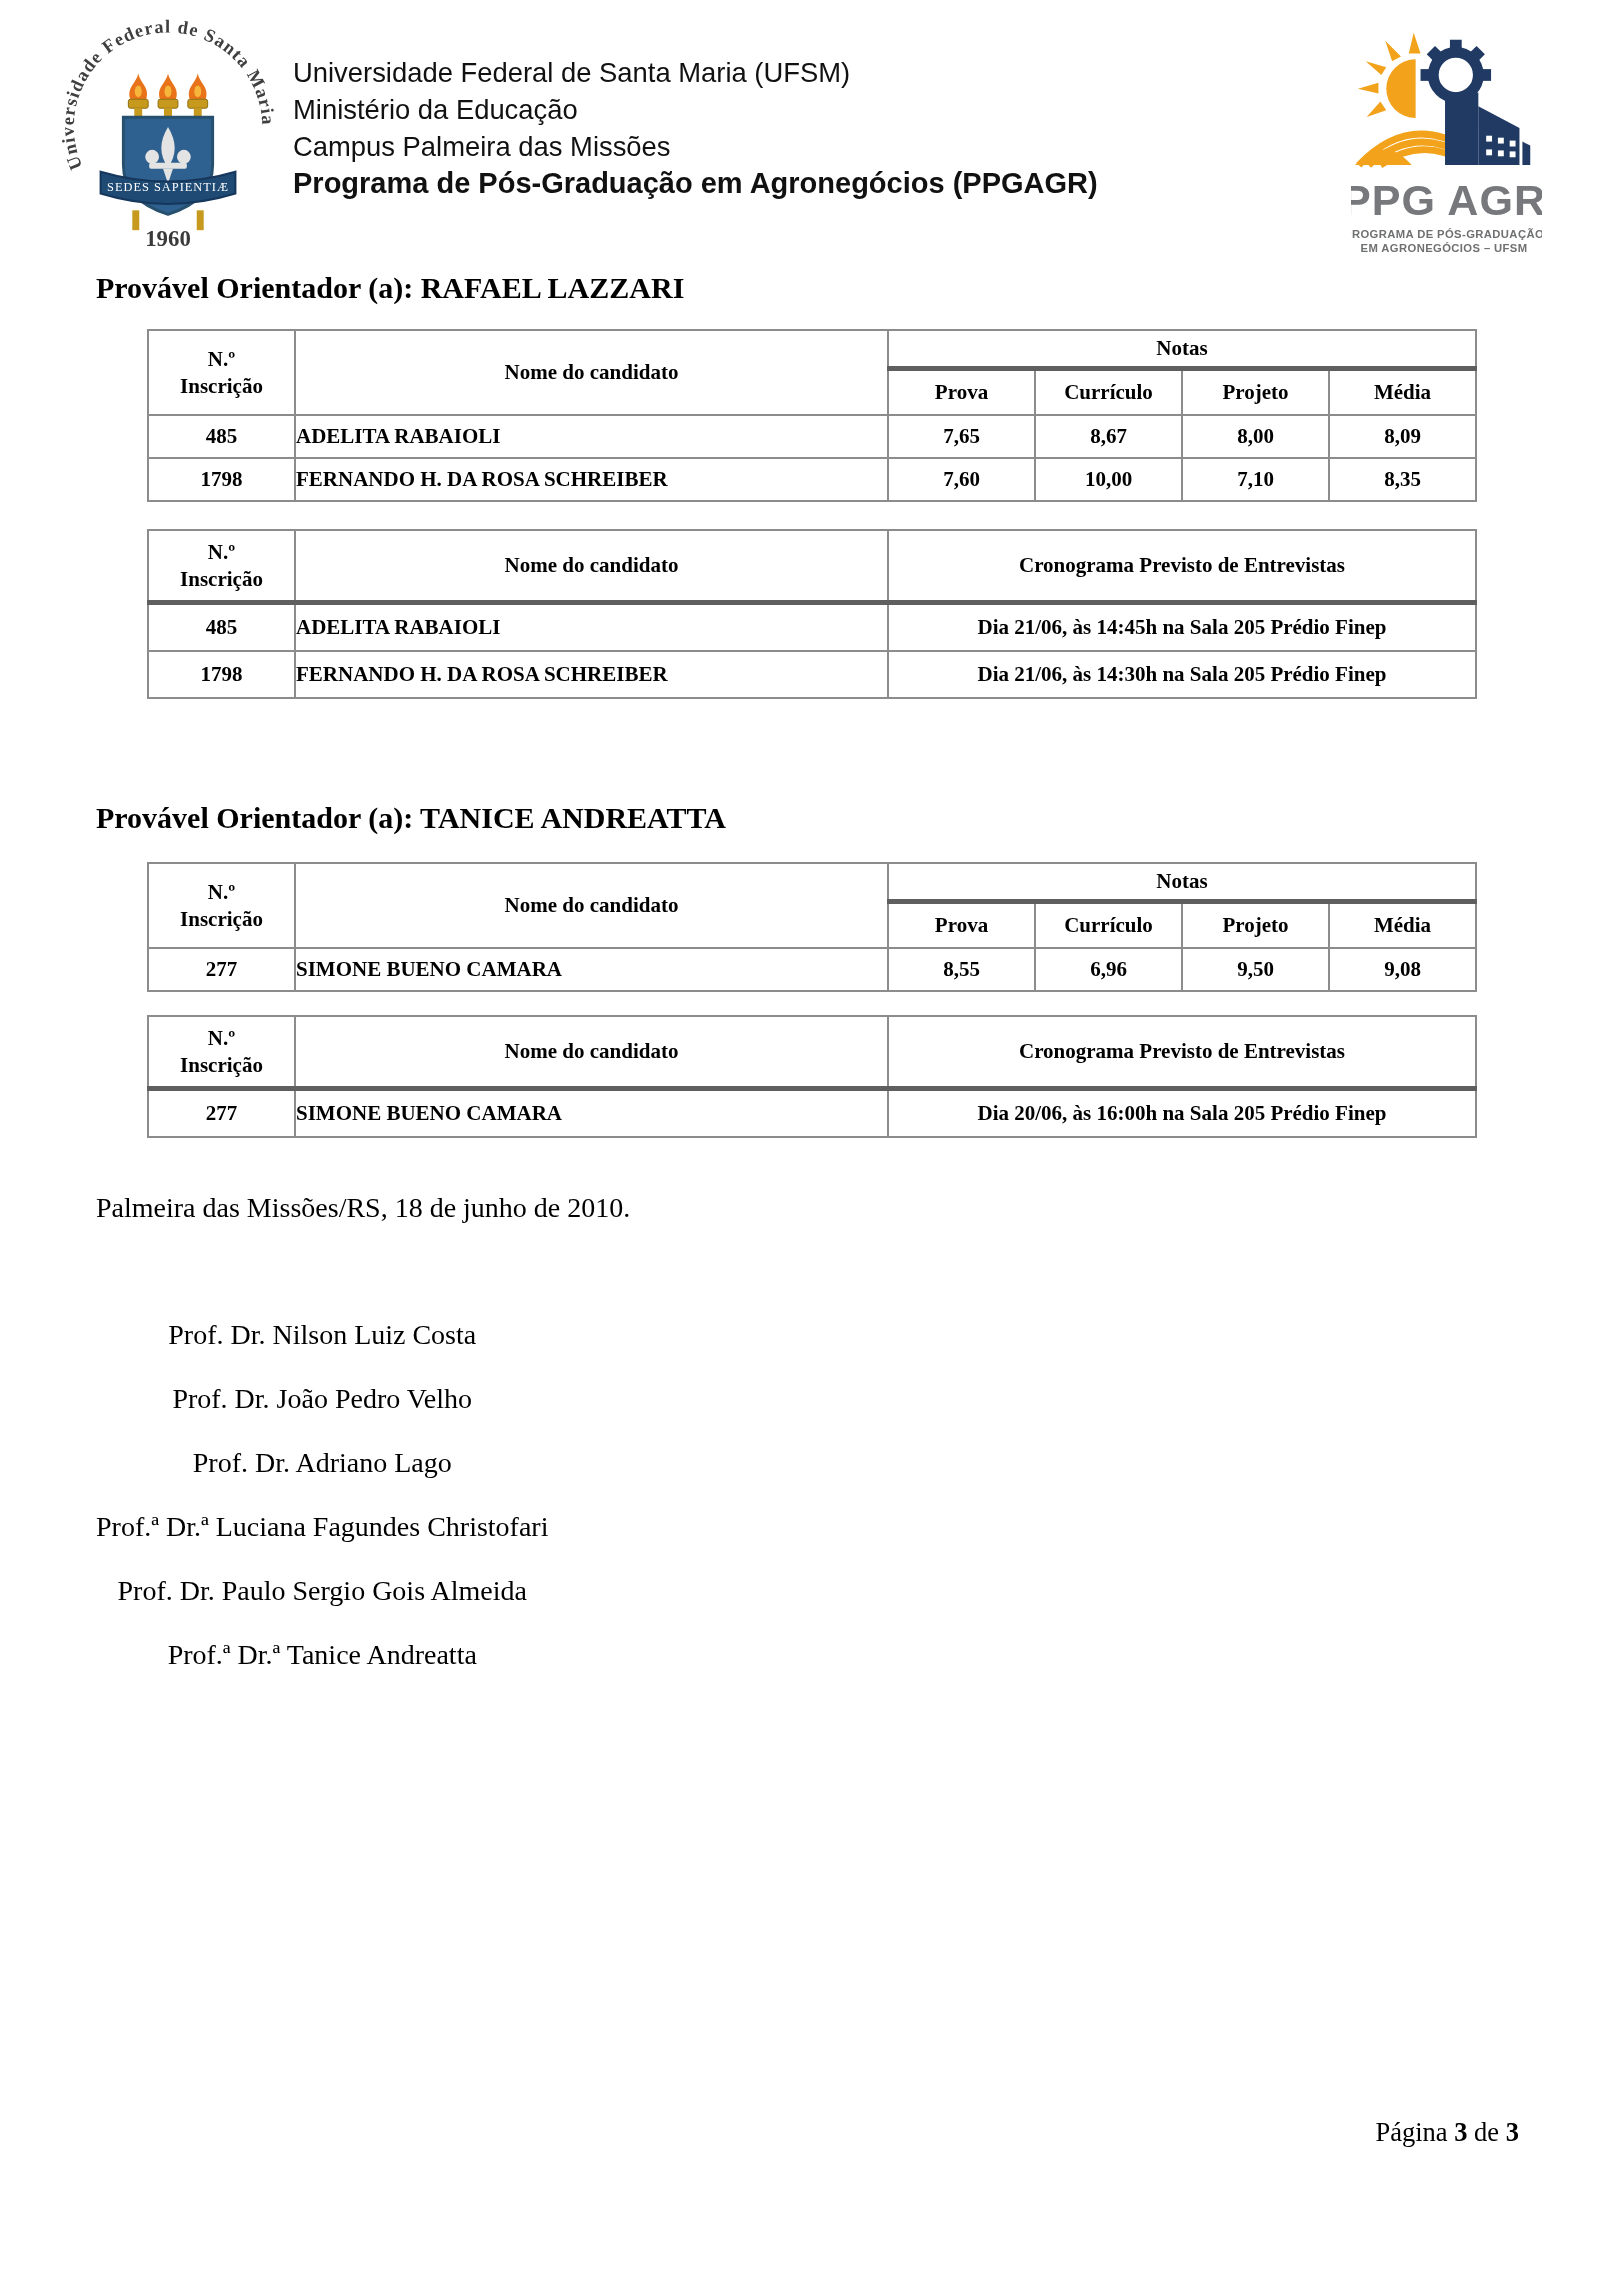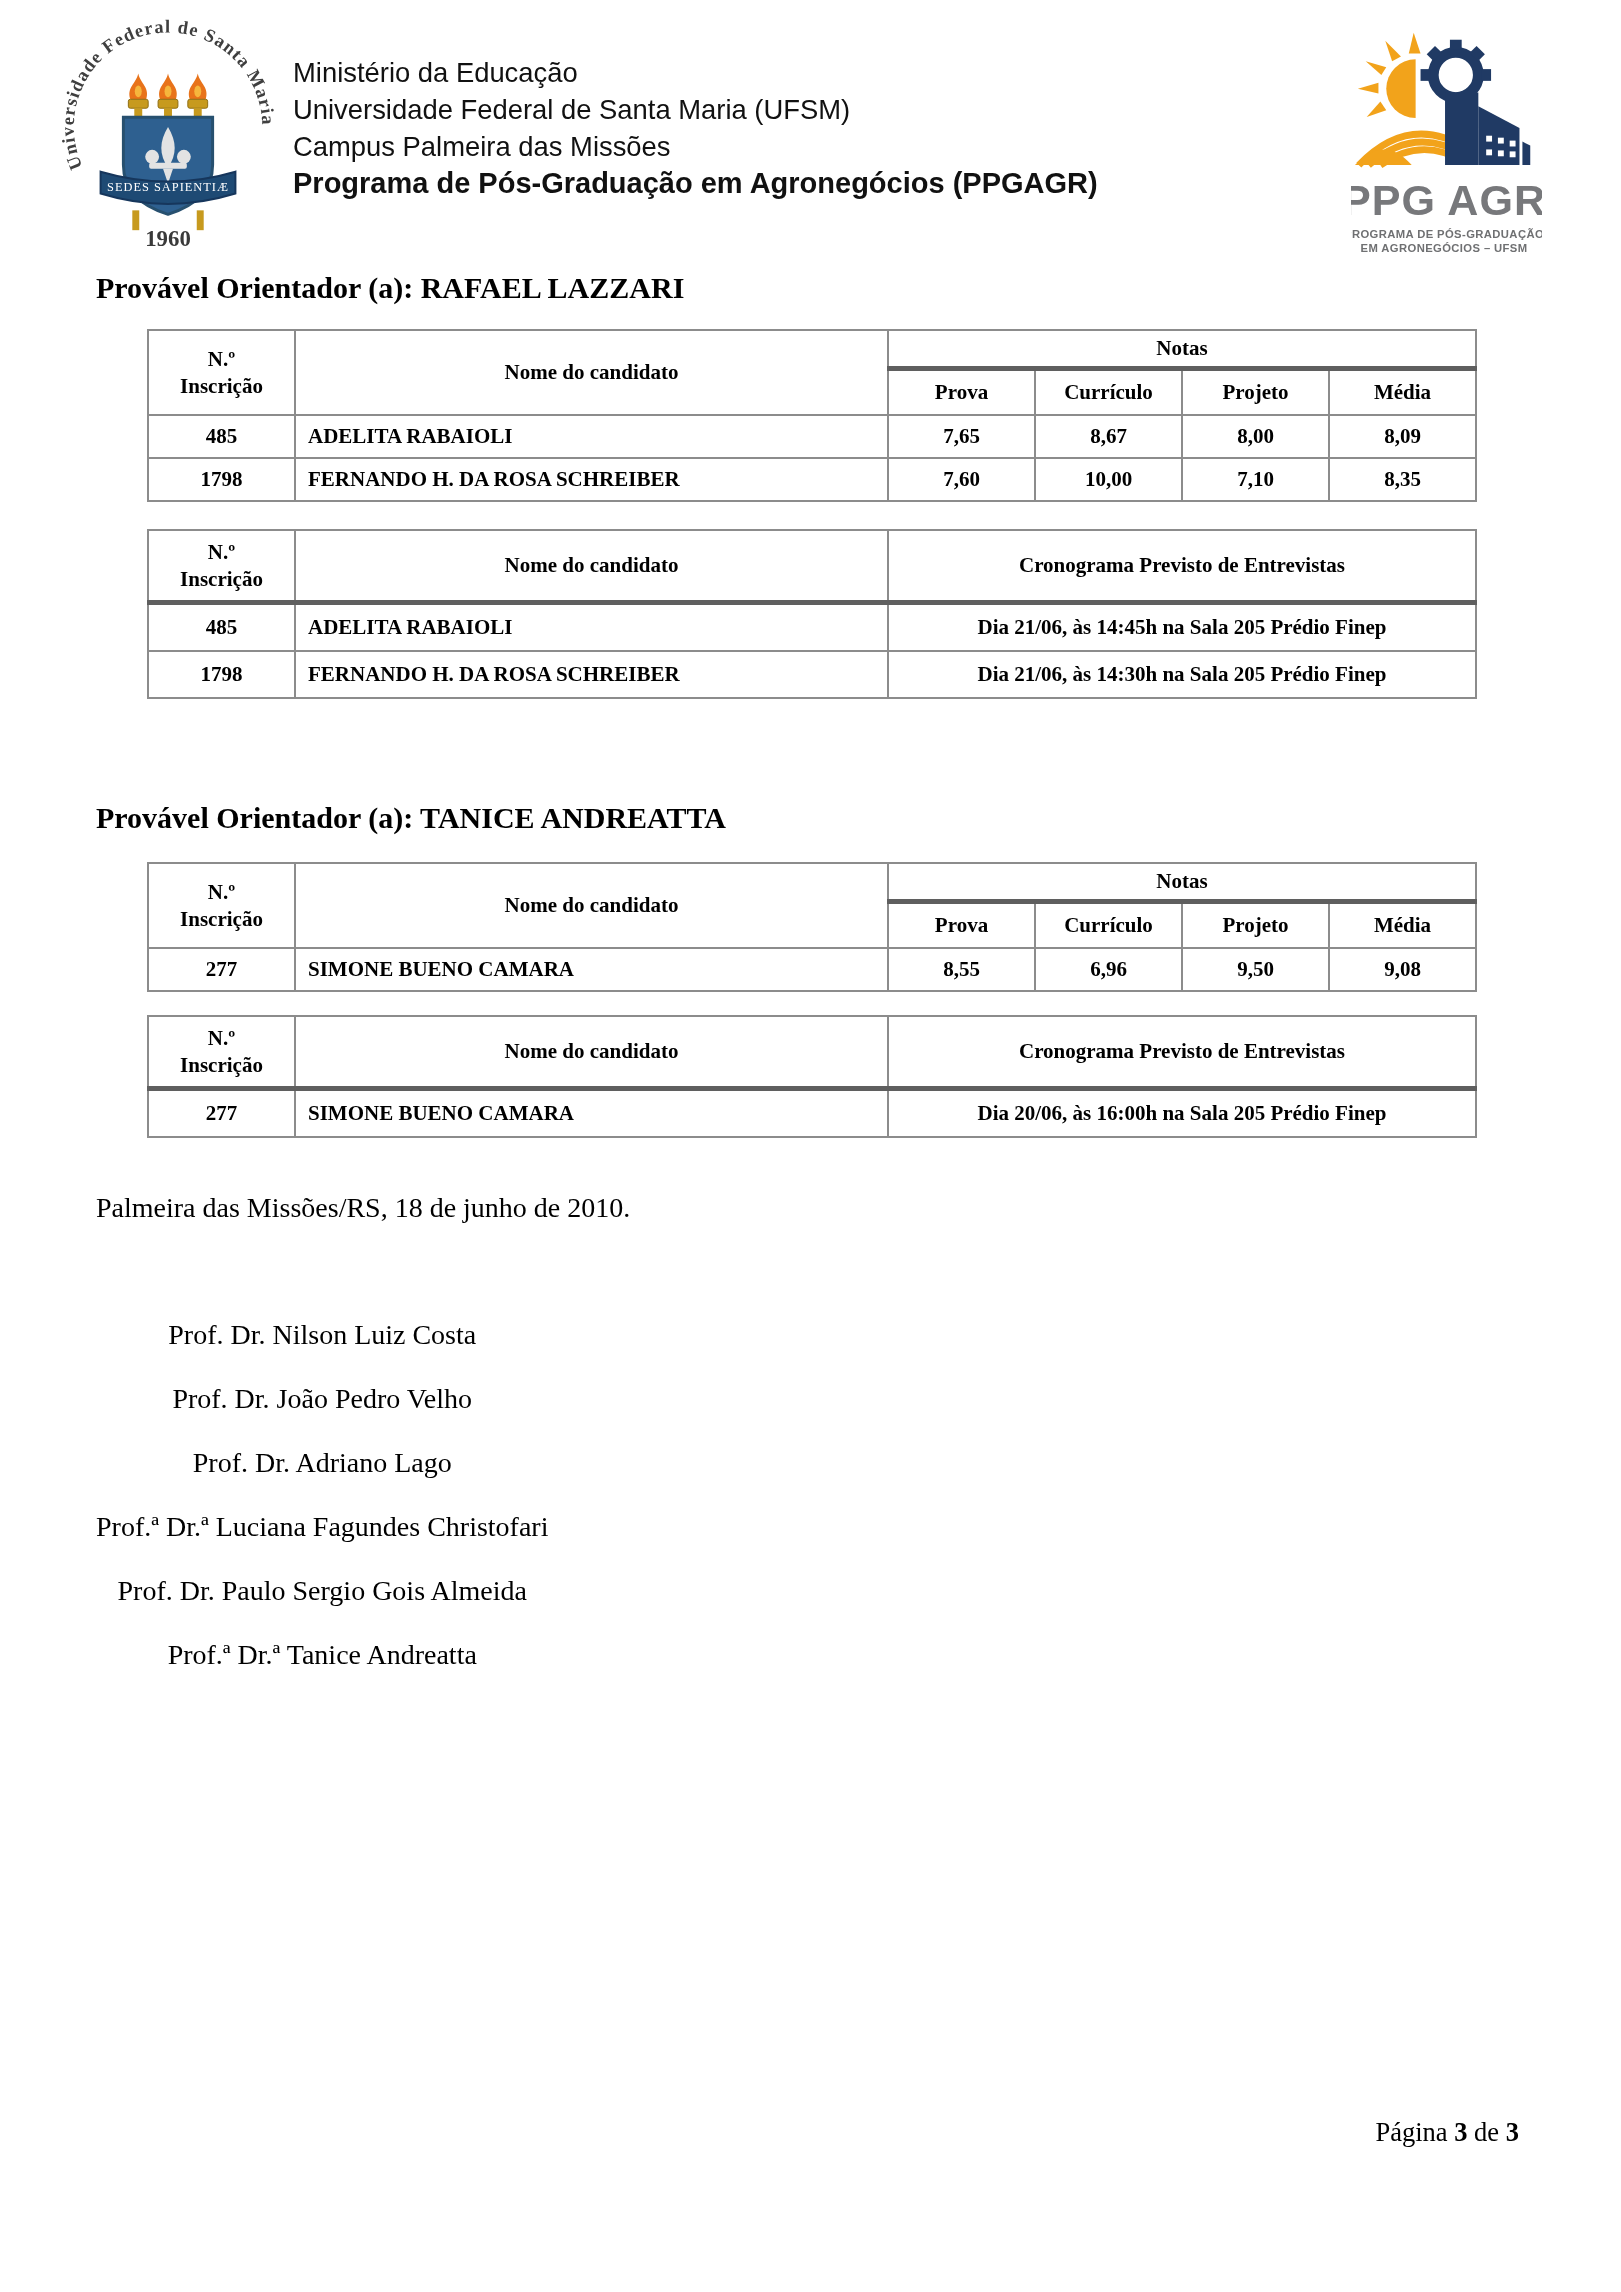--- a/index.html
+++ b/index.html
@@ -23,21 +23,21 @@
   #title2 { top:801px; }
 
   
   table { position:absolute; border-collapse:collapse; table-layout:fixed; font-size:21px; background:#fff; }
   th, td {
     border:2px solid #8C8C8C; padding:0; text-align:center; vertical-align:middle;
     font-weight:bold; overflow:hidden; white-space:nowrap;
   }
   th { font-weight:bold; }
   .thickb { border-bottom:5.9px solid #5F5F5F !important; }
-  .name { text-align:left; padding-left:12px; }
+  .name { text-align:left; padding-left:0; }
   .insc-h span { display:block; line-height:1.25; }
   tr.hrow1 > th { height:35px; }
   tr.hrow2 > td { height:43px; }
   tr.drow  > td { height:41px; }
   tr.shrow > th { height:69px; }
   tr.sdrow > td { height:45px; }
   #grades1 { left:147px; top:329px; }
   #sched1  { left:147px; top:529px; }
   #grades2 { left:147px; top:862px; }
   #sched2  { left:147px; top:1015px; }
@@ -95,22 +95,22 @@
       </g>
     </g>
     <g>
       <path d="M 54 155 Q 122 175 190 155 L 190 177 Q 122 198 54 177 Z" fill="#1E4A74" stroke="#16365C" stroke-width="2"></path>
       <text x="122" y="175" text-anchor="middle" class="seal-band">SEDES SAPIENTIÆ</text>
     </g>
     <text x="122" y="230" text-anchor="middle" class="seal-year">1960</text>
   </svg>
 
   <div class="hdr-text">
+    <div>Universidade Federal de Santa Maria (UFSM)</div>
     <div>Ministério da Educação</div>
-    <div>Universidade Federal de Santa Maria (UFSM)</div>
     <div>Campus Palmeira das Missões</div>
     <div class="bold-line">Programa de Pós-Graduação em Agronegócios (PPGAGR)</div>
   </div>
 
   <svg class="ppg" viewBox="0 0 195 245">
     <g stroke="#F2A31B" stroke-width="7" fill="none">
       <path d="M8,142 Q60,88 120,126"></path>
       <path d="M18,142 Q66,100 118,133"></path>
       <path d="M30,142 Q72,112 116,139"></path>
       <path d="M4,142 Q34,110 62,142" fill="#F2A31B" stroke="none"></path>

